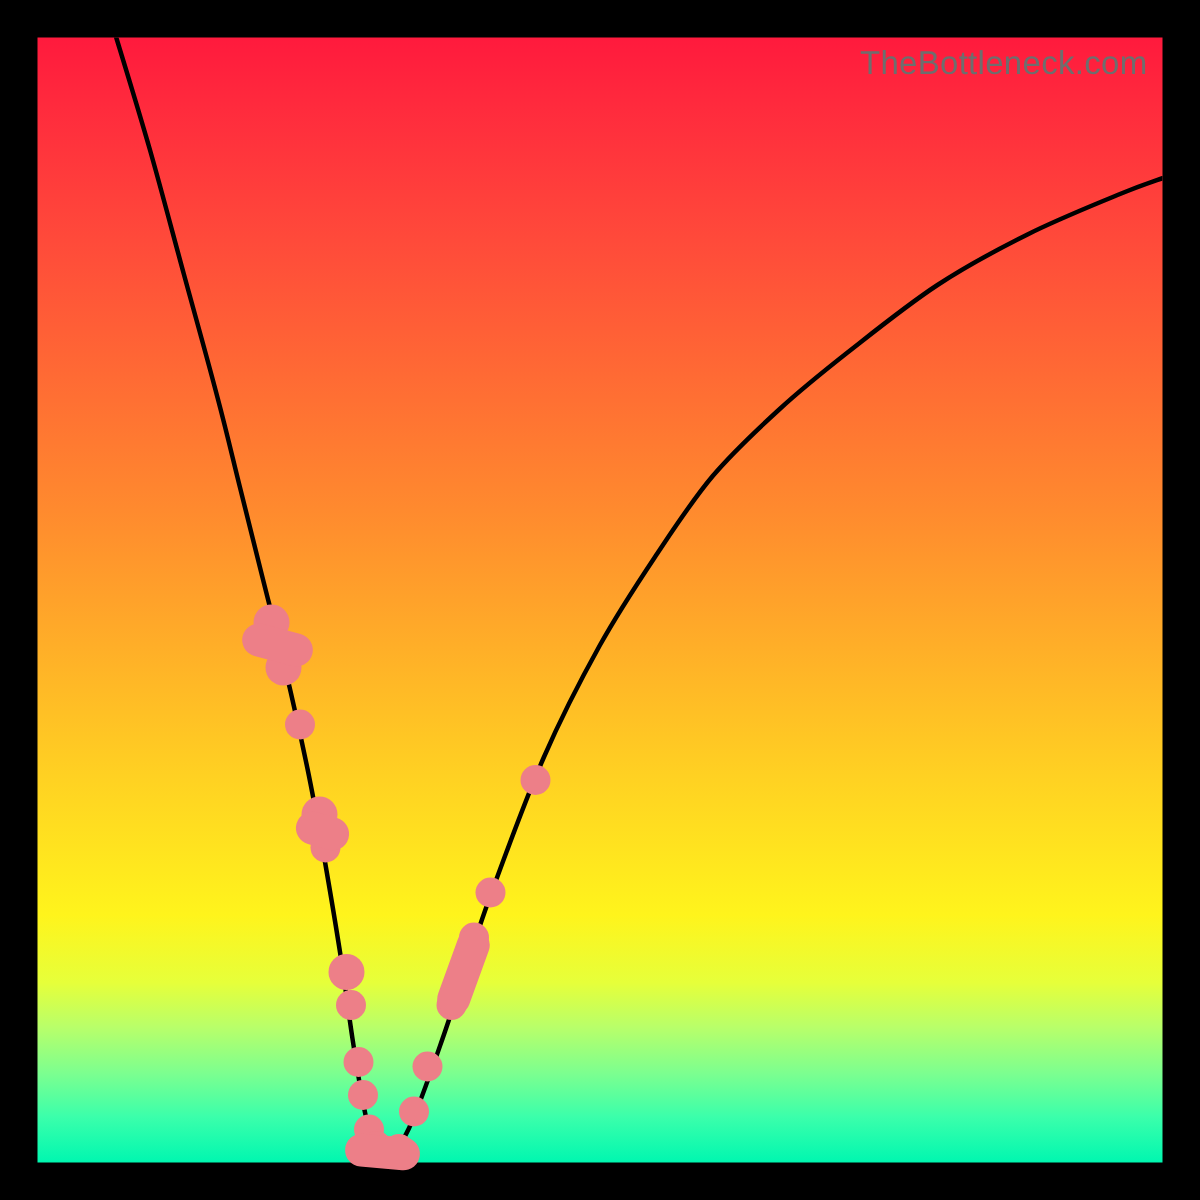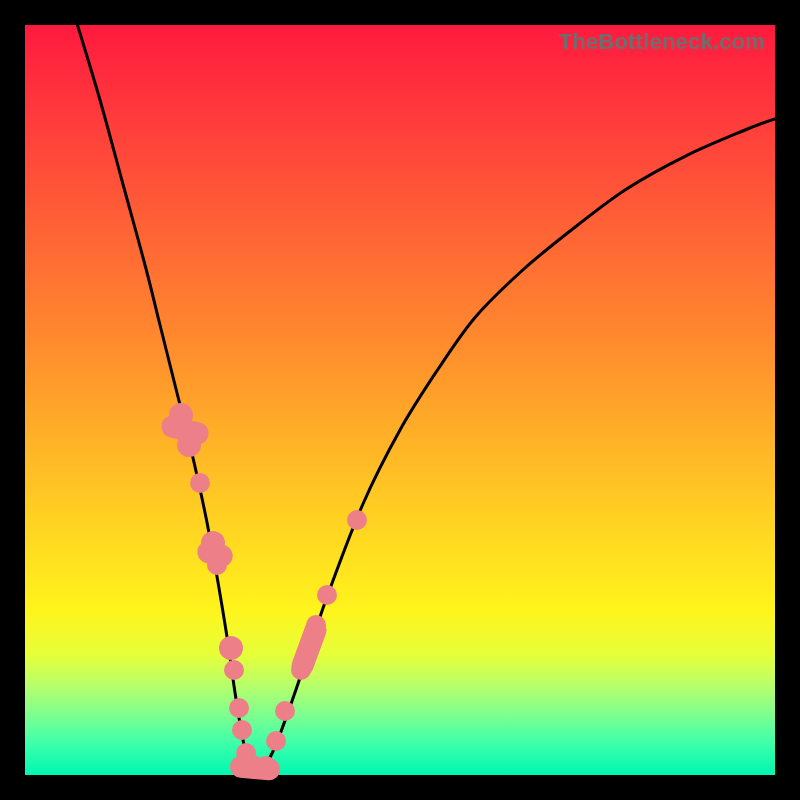--- a/index.html
+++ b/index.html
@@ -31,21 +31,21 @@
       #7dff8f 92%,
       #3affab 96%,
       #00f7b0 100%);
   }
   .watermark {
     position: absolute;
     top: 4px;
     right: 10px;
     color: #6e6e6e;
     font-size: 22px;
-    font-weight: 700;
+    font-weight: 400;
     letter-spacing: 0.2px;
     z-index: 5;
   }
   svg.plot {
     position: absolute;
     left: 0;
     top: 0;
     width: 750px;
     height: 750px;
     z-index: 2;

